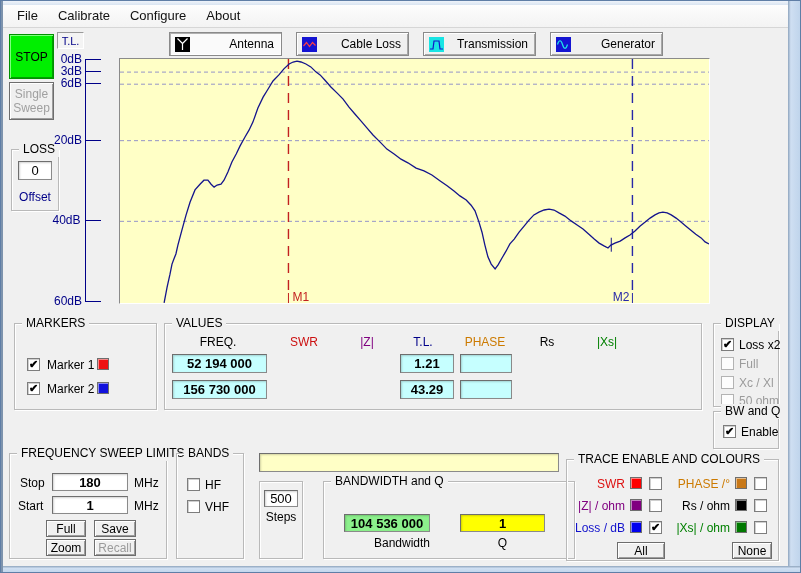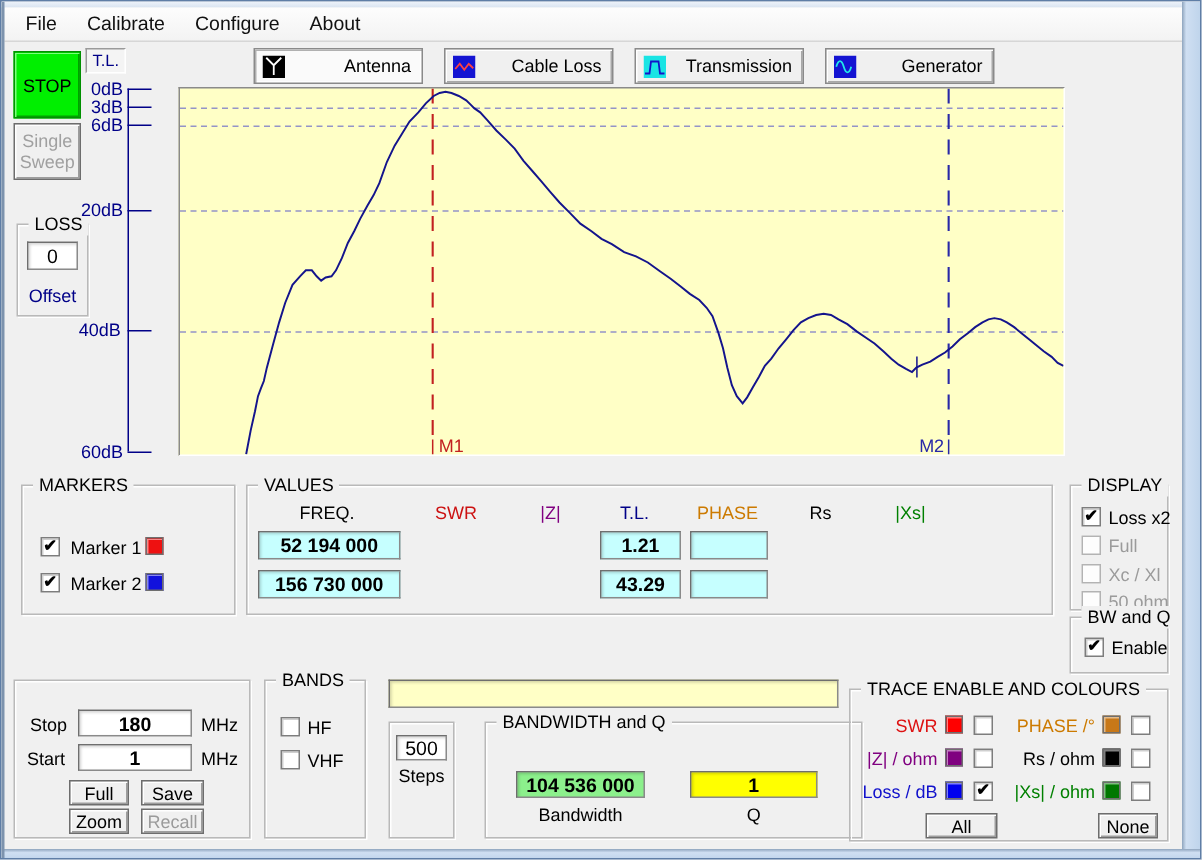--- a/index.html
+++ b/index.html
@@ -186,20 +186,21 @@
     <div class="abs lbl disabled" style="left:25px;top:70px;">50 ohm</div>
   </div>
 
   <div class="groupbox" style="left:712px;top:410px;width:66px;height:38px;">
     <div class="gb-label">BW and Q</div>
     <div class="abs cb checked" style="left:9px;top:13px;">✔</div>
     <div class="abs lbl" style="left:27px;top:13px;">Enable</div>
   </div>
 
   <div class="groupbox" style="left:8px;top:452px;width:158px;height:106px;">
+    <div class="gb-label">FREQUENCY SWEEP LIMITS</div>
     <div class="abs lbl" style="left:10px;top:22px;">Stop</div>
     <div class="abs field sunken" style="left:42px;top:19px;width:76px;height:18px;">180</div>
     <div class="abs lbl" style="left:124px;top:22px;">MHz</div>
     <div class="abs lbl" style="left:8px;top:45px;">Start</div>
     <div class="abs field sunken" style="left:42px;top:42px;width:76px;height:18px;">1</div>
     <div class="abs lbl" style="left:124px;top:45px;">MHz</div>
     <div class="abs btn" style="left:36px;top:66px;width:40px;height:17px;">Full</div>
     <div class="abs btn" style="left:84px;top:66px;width:42px;height:17px;">Save</div>
     <div class="abs btn" style="left:36px;top:85px;width:40px;height:17px;">Zoom</div>
     <div class="abs btn disabled" style="left:84px;top:85px;width:42px;height:17px;">Recall</div>
@@ -216,21 +217,21 @@
   <div class="abs sunken" style="left:258px;top:452px;width:300px;height:19px;background:#ffffc6;font-size:12px;"></div>
 
   <div class="groupbox" style="left:258px;top:480px;width:44px;height:78px;">
     <div class="abs field sunken" style="left:4px;top:8px;width:34px;height:17px;font-weight:normal;">500</div>
     <div class="abs lbl" style="left:0;top:28px;width:42px;text-align:center;">Steps</div>
   </div>
 
   <div class="groupbox" style="left:322px;top:480px;width:252px;height:78px;">
     <div class="gb-label">BANDWIDTH and Q</div>
     <div class="abs field sunken" style="left: 20px; top: 32px; width: 86px; height: 18px; background: rgb(140, 240, 140);">104 536 000</div>
-    <div class="abs lbl" style="left:20px;top:54px;width:86px;text-align:center;">Bandwidth</div>
+    <div class="abs lbl" style="left:20px;top:54px;width:86px;text-align:right;">Bandwidth</div>
     <div class="abs field sunken" style="left: 136px; top: 32px; width: 85px; height: 18px; background: rgb(255, 255, 0);">1</div>
     <div class="abs lbl" style="left:136px;top:54px;width:85px;text-align:center;">Q</div>
   </div>
 
   <div class="groupbox" style="left:565px;top:458px;width:213px;height:102px;">
     <div class="gb-label">TRACE ENABLE AND COLOURS</div>
 
     <div class="abs lbl" style="left: 2px; top: 17px; width: 56px; text-align: right; color: rgb(221, 17, 17);">SWR</div>
     <div class="abs swatch" style="left: 63px; top: 17px; background: rgb(255, 0, 0);"></div>
     <div class="abs cb" style="left:82px;top:17px;"></div>

